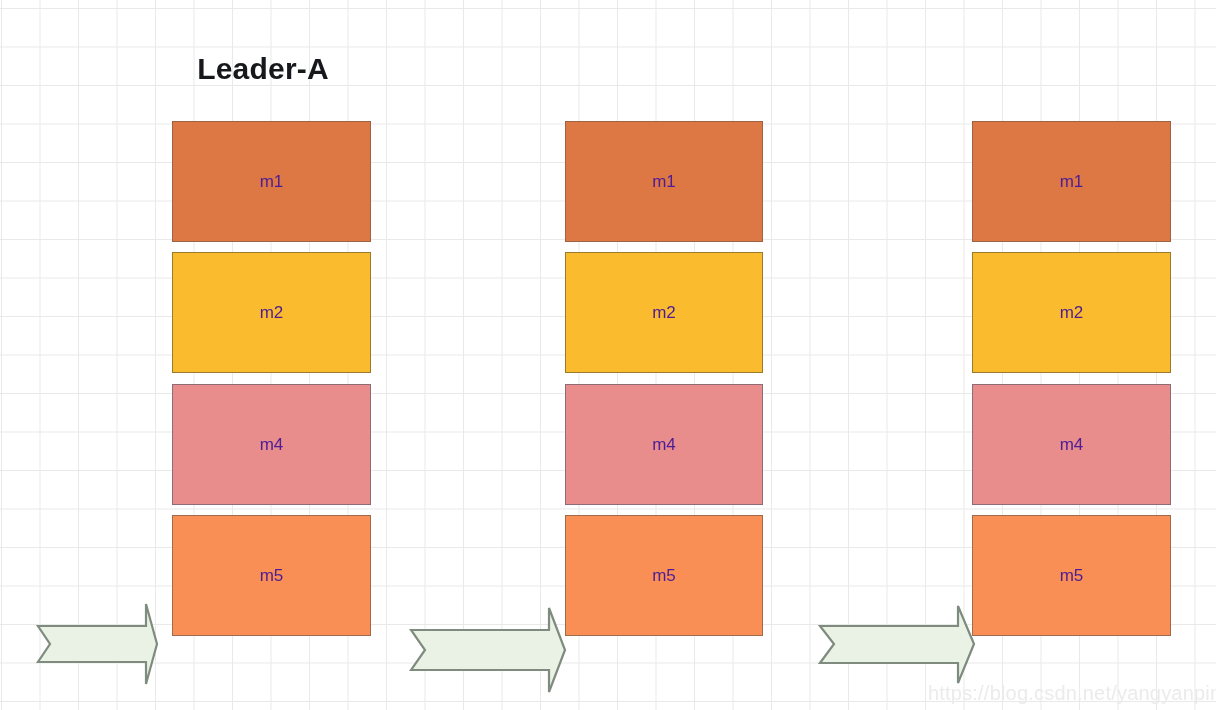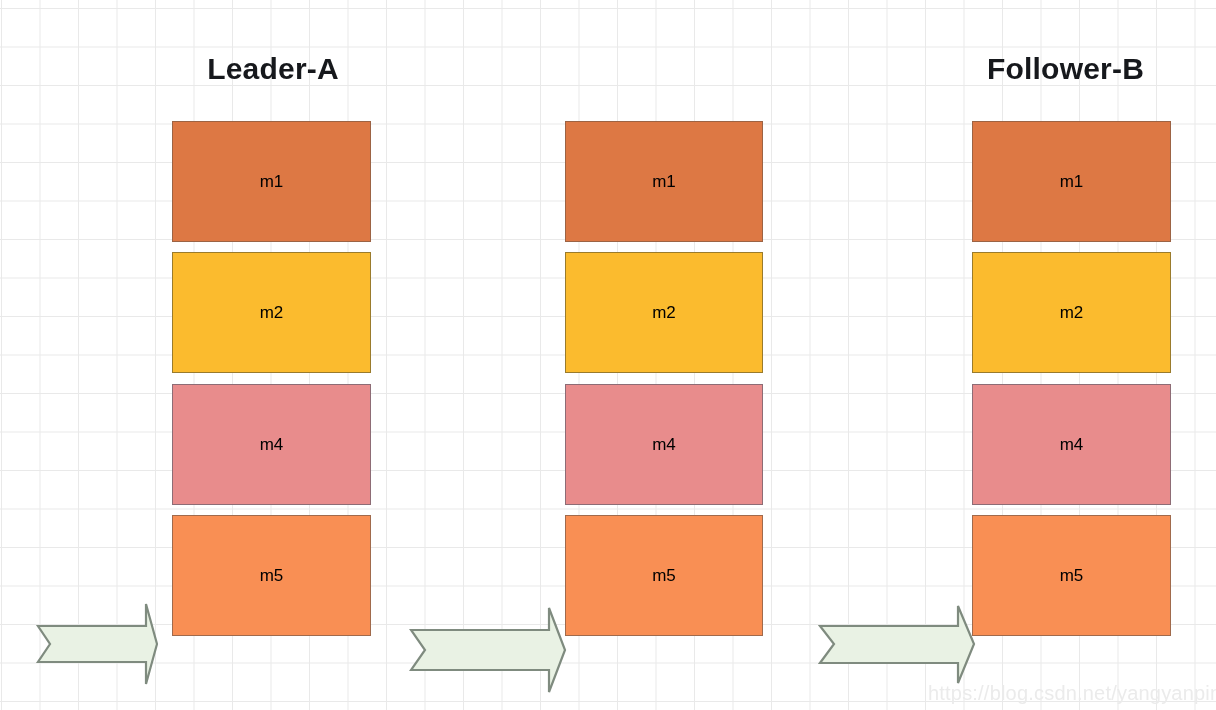--- a/index.html
+++ b/index.html
@@ -45,21 +45,21 @@
     box-sizing: border-box;
     border-width: 1px;
     border-style: solid;
     display: flex;
     align-items: center;
     justify-content: center;
   }
   .msg-label {
     font-size: 17px;
     font-weight: 400;
-    color: #000000;
+    color: #4c1d95;
     line-height: 1;
   }
 
   .flow-arrow {
     position: absolute;
     display: block;
   }
 
   .watermark {
     position: absolute;
@@ -68,22 +68,21 @@
     white-space: nowrap;
     letter-spacing: 0.2px;
     user-select: none;
   }
 </style>
 </head>
 <body>
 
 <div id="canvas">
 
-  <div class="col-title" style="left:183px; top:54px; width:180px;">Leader-A</div>
-  <div class="col-title" style="left:966px; top:54px; width:199px;">Follower-B</div>
+  <div class="col-title" style="left:173px; top:54px; width:180px;">Leader-A</div>
 
   <div class="msg-box" style="left:172px; top:121px; width:199px; height:121px; background:#DD7844; border-color:#9C6344;">
     <span class="msg-label">m1</span>
   </div>
   <div class="msg-box" style="left:172px; top:252px; width:199px; height:121px; background:#FBBB2E; border-color:#9A7B2C;">
     <span class="msg-label">m2</span>
   </div>
   <div class="msg-box" style="left:172px; top:384px; width:199px; height:121px; background:#E88C8C; border-color:#8D6C75;">
     <span class="msg-label">m4</span>
   </div>

